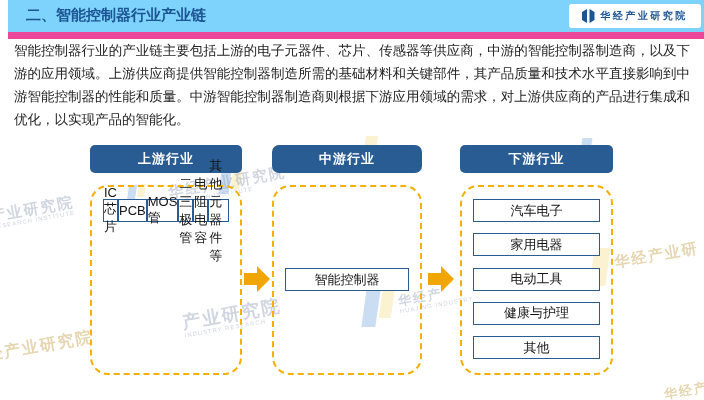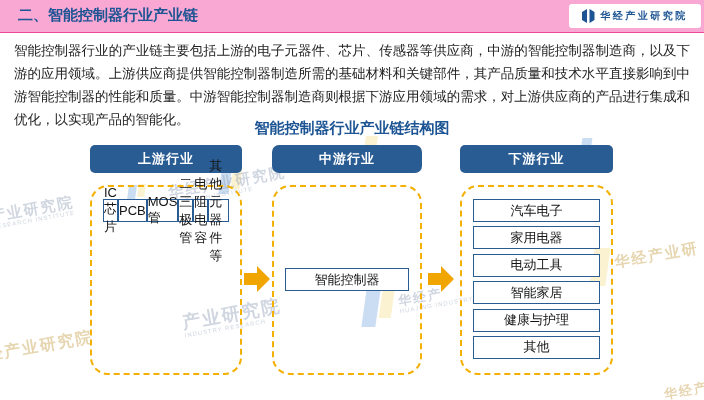--- a/index.html
+++ b/index.html
@@ -1,20 +1,20 @@
 <!DOCTYPE html>
 <html><head>
 <meta charset="utf-8">
 <style>
   html,body{margin:0;padding:0;background:#fff;}
   .page{position:relative;width:704px;height:400px;background:#ffffff;overflow:hidden;
         font-family:"Liberation Sans","DejaVu Sans",sans-serif;}
   
-  .band{position:absolute;top:0;left:0;right:0;height:32px;background:#f9a8d4;
-        border-bottom:1px solid #ec4899;z-index:5;}
+  .band{position:absolute;top:0;left:8px;right:0;height:32px;background:#7dd3fc;
+        border-bottom:7px solid #ec4899;z-index:5;}
   .band-title{position:absolute;left:18px;top:6px;font-size:15px;font-weight:bold;color:#1D5493;}
   .logo-box{position:absolute;right:3px;top:4px;width:132px;height:24px;background:#ffffff;
             border-radius:3px;display:flex;align-items:center;justify-content:center;gap:5px;}
   .logo-text{font-size:10px;font-weight:bold;color:#1D5493;letter-spacing:2.5px;white-space:nowrap;}
   
   .intro{position:absolute;top:39px;left:14px;width:676px;font-size:13.5px;line-height:23px;
          color:#222;text-align:justify;z-index:3;}
   
   .fig-title{position:absolute;top:119px;left:0;width:100%;text-align:center;
              font-size:15px;font-weight:bold;color:#1C5494;z-index:3;}
@@ -100,21 +100,20 @@
       <svg width="13" height="14" viewBox="0 0 13 14">
         <polygon points="0,3 5,0 5,14 0,11" fill="#1D5493"></polygon>
         <polygon points="7.5,0 12.5,3 12.5,11 7.5,14" fill="#1D5493"></polygon>
       </svg>
       <span class="logo-text">华经产业研究院</span>
     </div>
   </div>
 
   <div class="intro">智能控制器行业的产业链主要包括上游的电子元器件、芯片、传感器等供应商，中游的智能控制器制造商，以及下游的应用领域。上游供应商提供智能控制器制造所需的基础材料和关键部件，其产品质量和技术水平直接影响到中游智能控制器的性能和质量。中游智能控制器制造商则根据下游应用领域的需求，对上游供应商的产品进行集成和优化，以实现产品的智能化。</div>
 
-  <div class="fig-title">智能控制器行业产业链结构图</div>
 
   <div class="colhead ch1">上游行业</div>
   <div class="colhead ch2">中游行业</div>
   <div class="colhead ch3">下游行业</div>
 
   <div class="cont co1">
     <div class="item">IC芯片</div>
     <div class="item">PCB</div>
     <div class="item">MOS管</div>
     <div class="item">二三极管</div>
@@ -123,21 +122,20 @@
   </div>
 
   <div class="cont co2">
     <div class="item mid-item">智能控制器</div>
   </div>
 
   <div class="cont co3">
     <div class="item">汽车电子</div>
     <div class="item">家用电器</div>
     <div class="item">电动工具</div>
-    <div class="item">智能家居</div>
     <div class="item">健康与护理</div>
     <div class="item">其他</div>
   </div>
 
   <svg class="arrow ar1" width="26" height="30" viewBox="0 0 26 30">
     <polygon points="0,9 13,9 13,2 26,15 13,28 13,21 0,21" fill="#F0A500"></polygon>
   </svg>
   <svg class="arrow ar2" width="26" height="30" viewBox="0 0 26 30">
     <polygon points="0,9 13,9 13,2 26,15 13,28 13,21 0,21" fill="#F0A500"></polygon>
   </svg>

